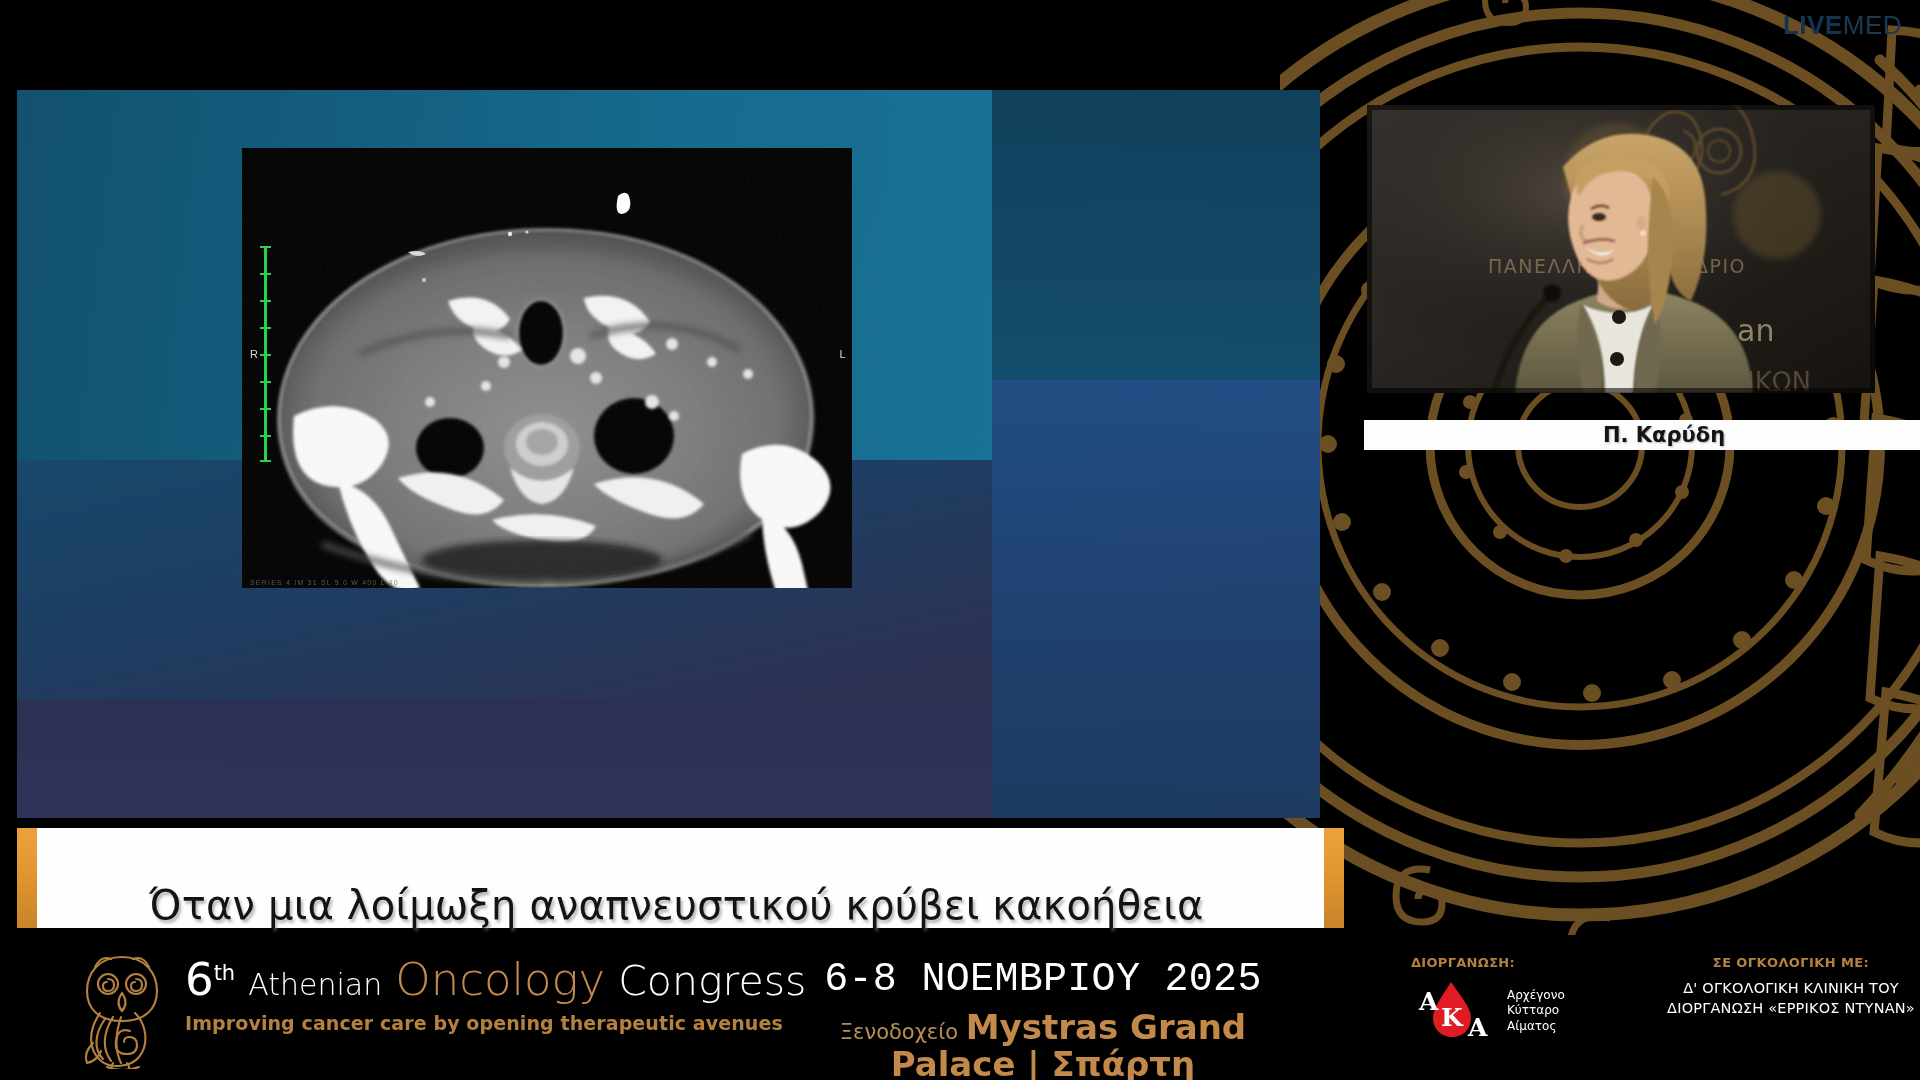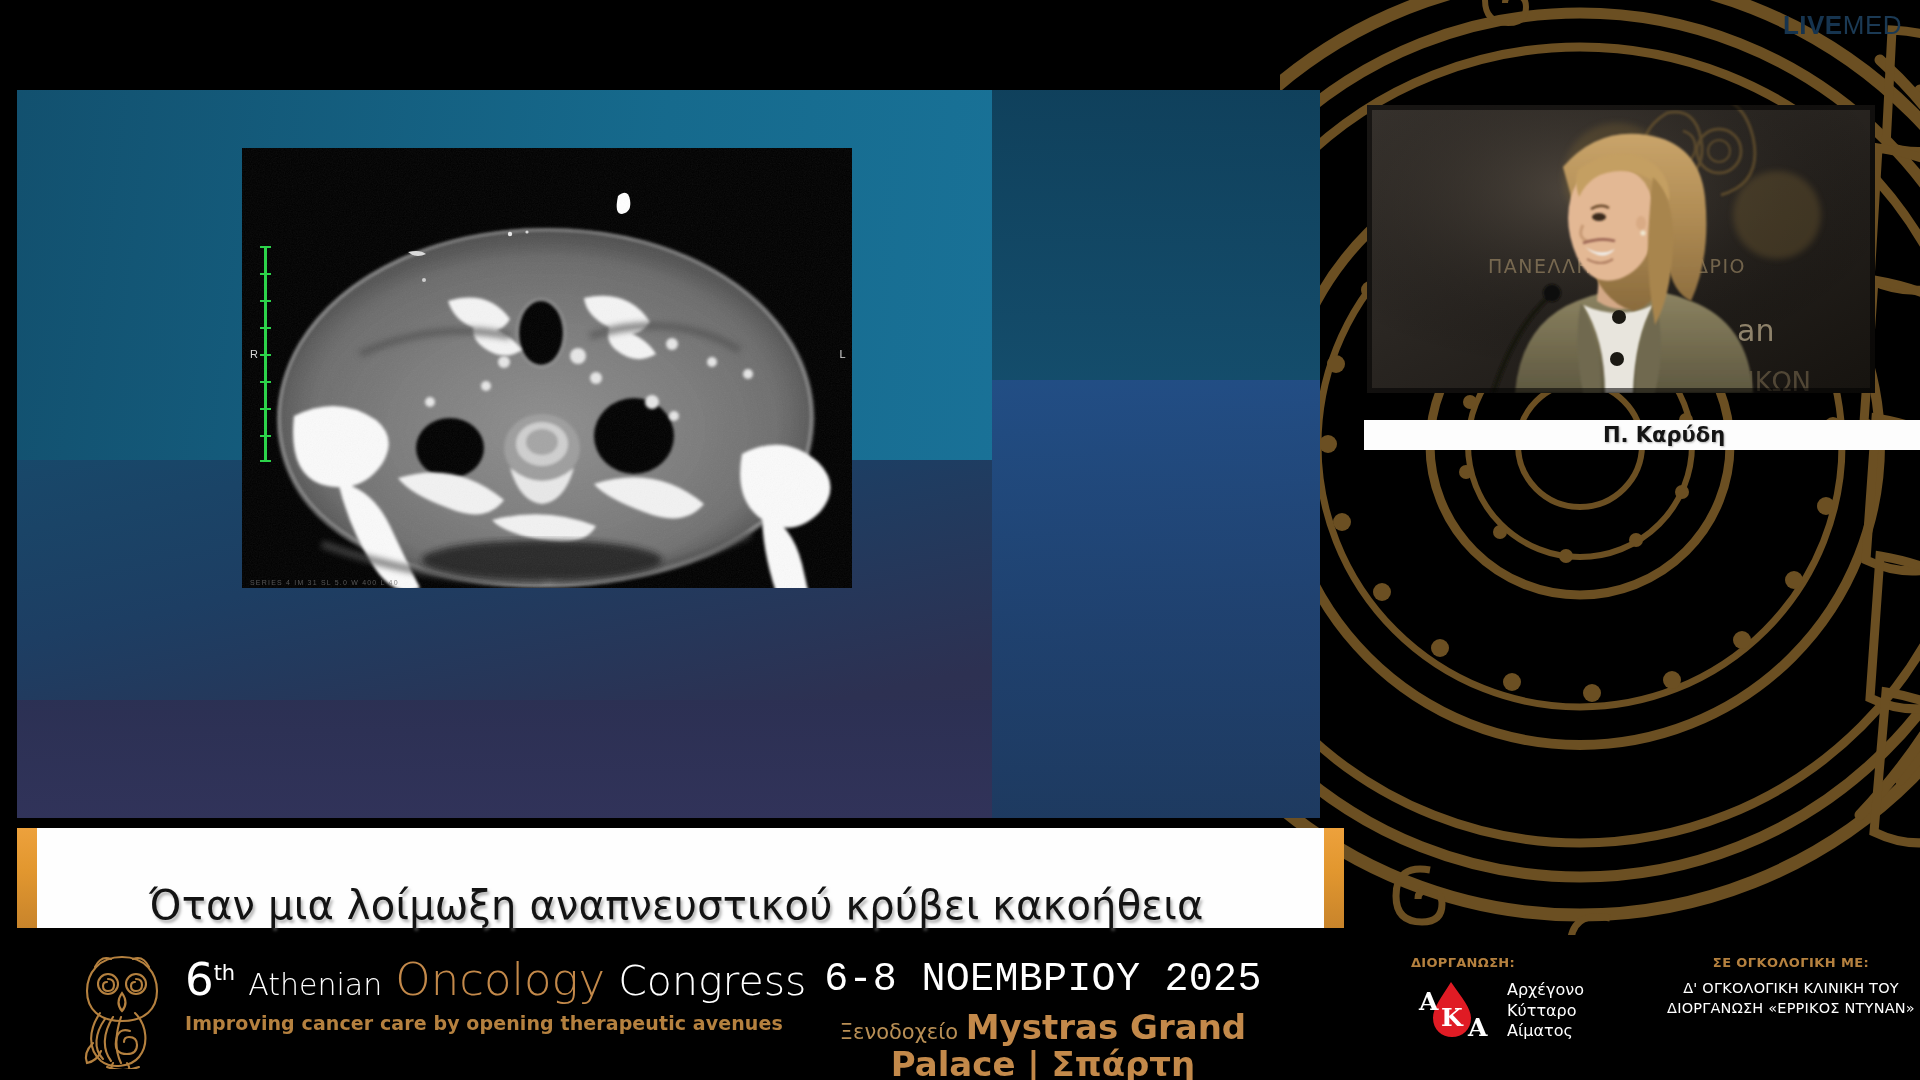--- a/index.html
+++ b/index.html
@@ -151,21 +151,21 @@
   .venue .v-name{ color:#c3894a; font-weight:700; font-size:34px; }
 
   .org-block{ position:absolute; left:1378px; top:20px; }
   .org-label{
     font-size:13px; color:#b5813f; font-weight:700; letter-spacing:.3px;
     font-family:"DejaVu Sans", sans-serif;
   }
   .org-row{ display:flex; align-items:center; margin-top:8px; gap:12px; }
   .aka-logo{ flex:0 0 auto; }
   .aka-text{
-    font-size:16px; color:#ffffff; line-height:1.28; font-weight:400;
+    font-size:12px; color:#ffffff; line-height:1.28; font-weight:400;
     font-family:"DejaVu Sans", sans-serif;
   }
 
   .coop-block{
     position:absolute; left:1608px; top:20px; width:300px; text-align:center;
   }
   .coop-label{
     font-size:13px; color:#b5813f; font-weight:700; letter-spacing:.4px;
     font-family:"DejaVu Sans", sans-serif;
   }

